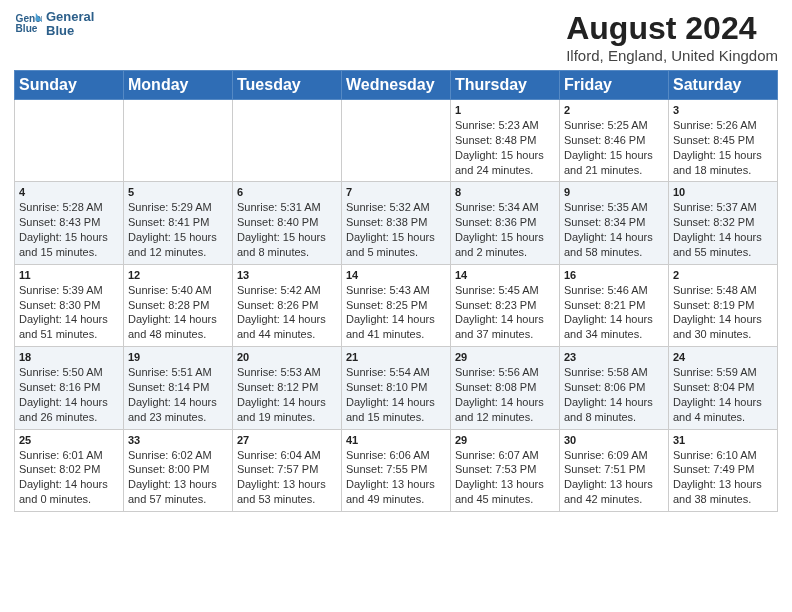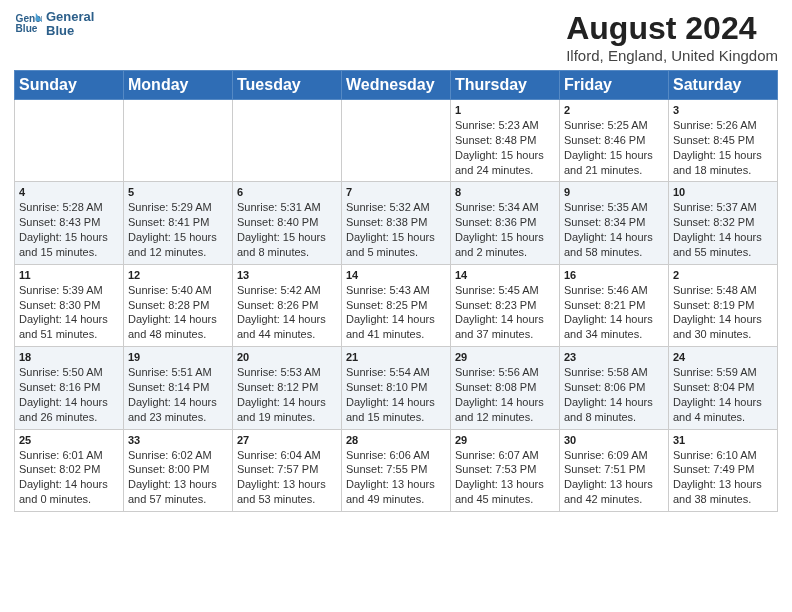--- a/index.html
+++ b/index.html
@@ -238,21 +238,21 @@
           </td>
           <td>
             <span class="day-num">33</span>
             <div class="day-info">Sunrise: 6:02 AM<br>Sunset: 8:00 PM<br>Daylight: 13 hours<br>and 57 minutes.</div>
           </td>
           <td>
             <span class="day-num">27</span>
             <div class="day-info">Sunrise: 6:04 AM<br>Sunset: 7:57 PM<br>Daylight: 13 hours<br>and 53 minutes.</div>
           </td>
           <td>
-            <span class="day-num">28</span>
+            <span class="day-num">41</span>
             <div class="day-info">Sunrise: 6:06 AM<br>Sunset: 7:55 PM<br>Daylight: 13 hours<br>and 49 minutes.</div>
           </td>
           <td>
             <span class="day-num">29</span>
             <div class="day-info">Sunrise: 6:07 AM<br>Sunset: 7:53 PM<br>Daylight: 13 hours<br>and 45 minutes.</div>
           </td>
           <td>
             <span class="day-num">30</span>
             <div class="day-info">Sunrise: 6:09 AM<br>Sunset: 7:51 PM<br>Daylight: 13 hours<br>and 42 minutes.</div>
           </td>

